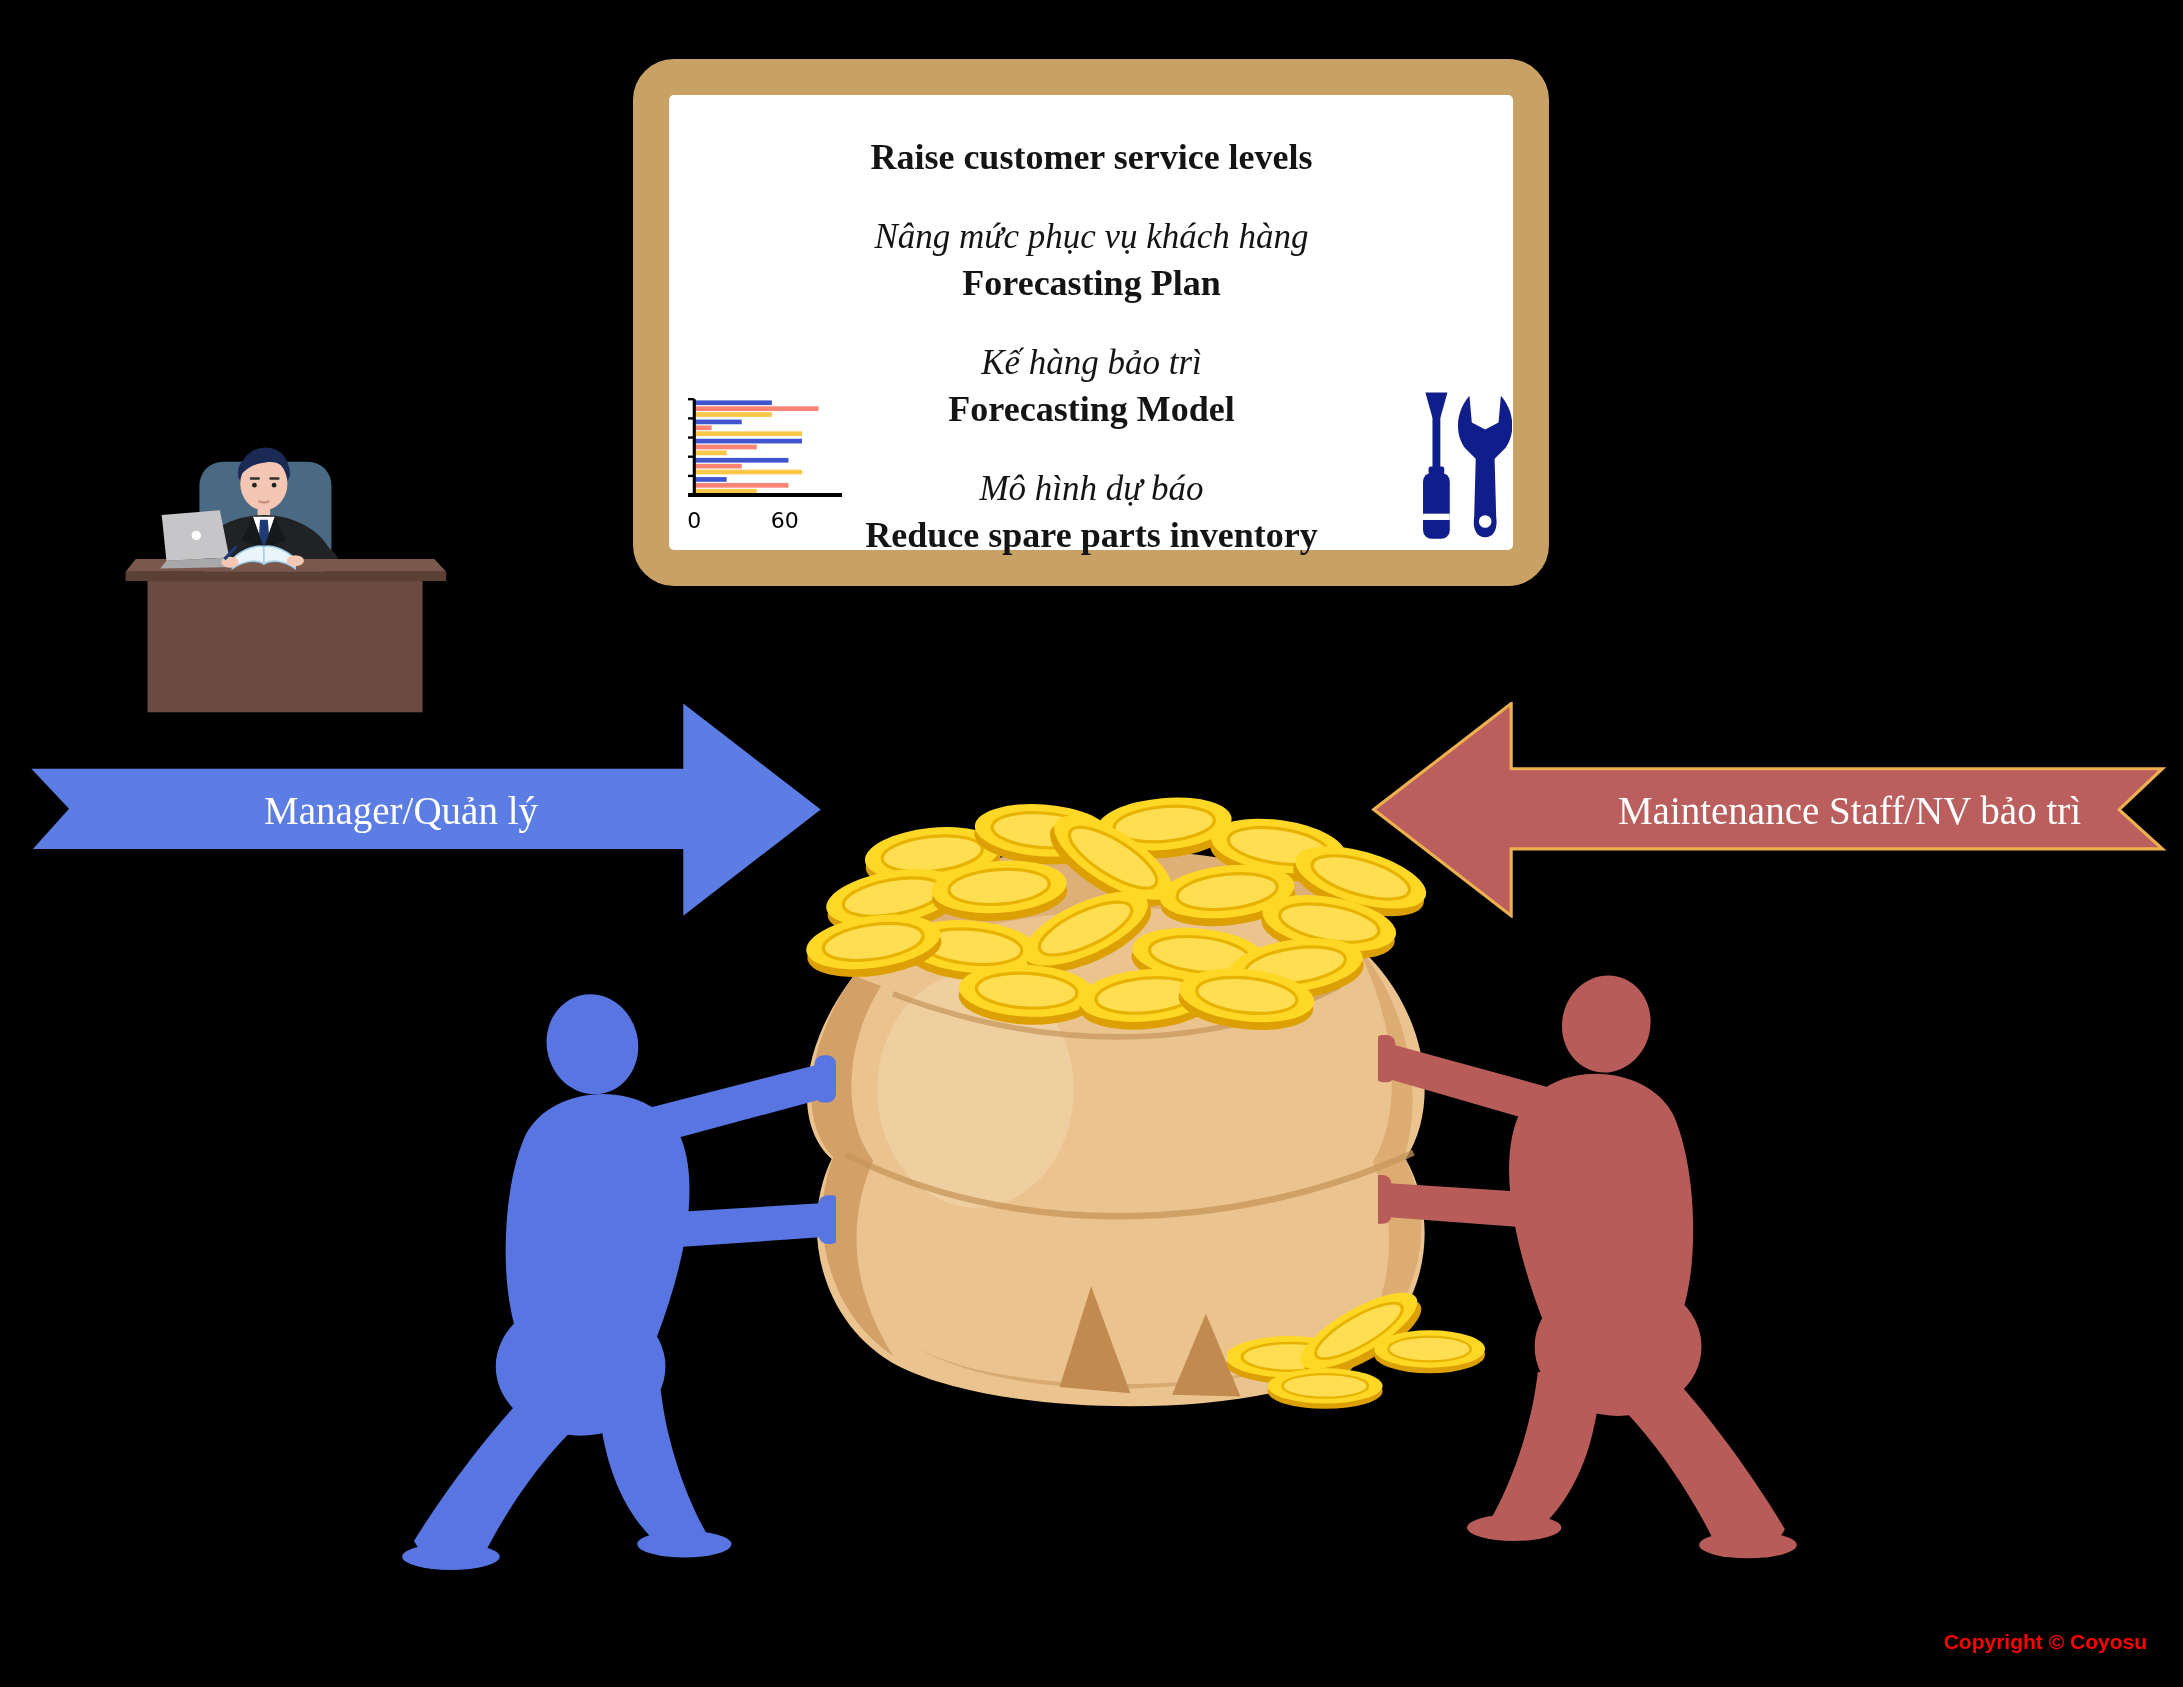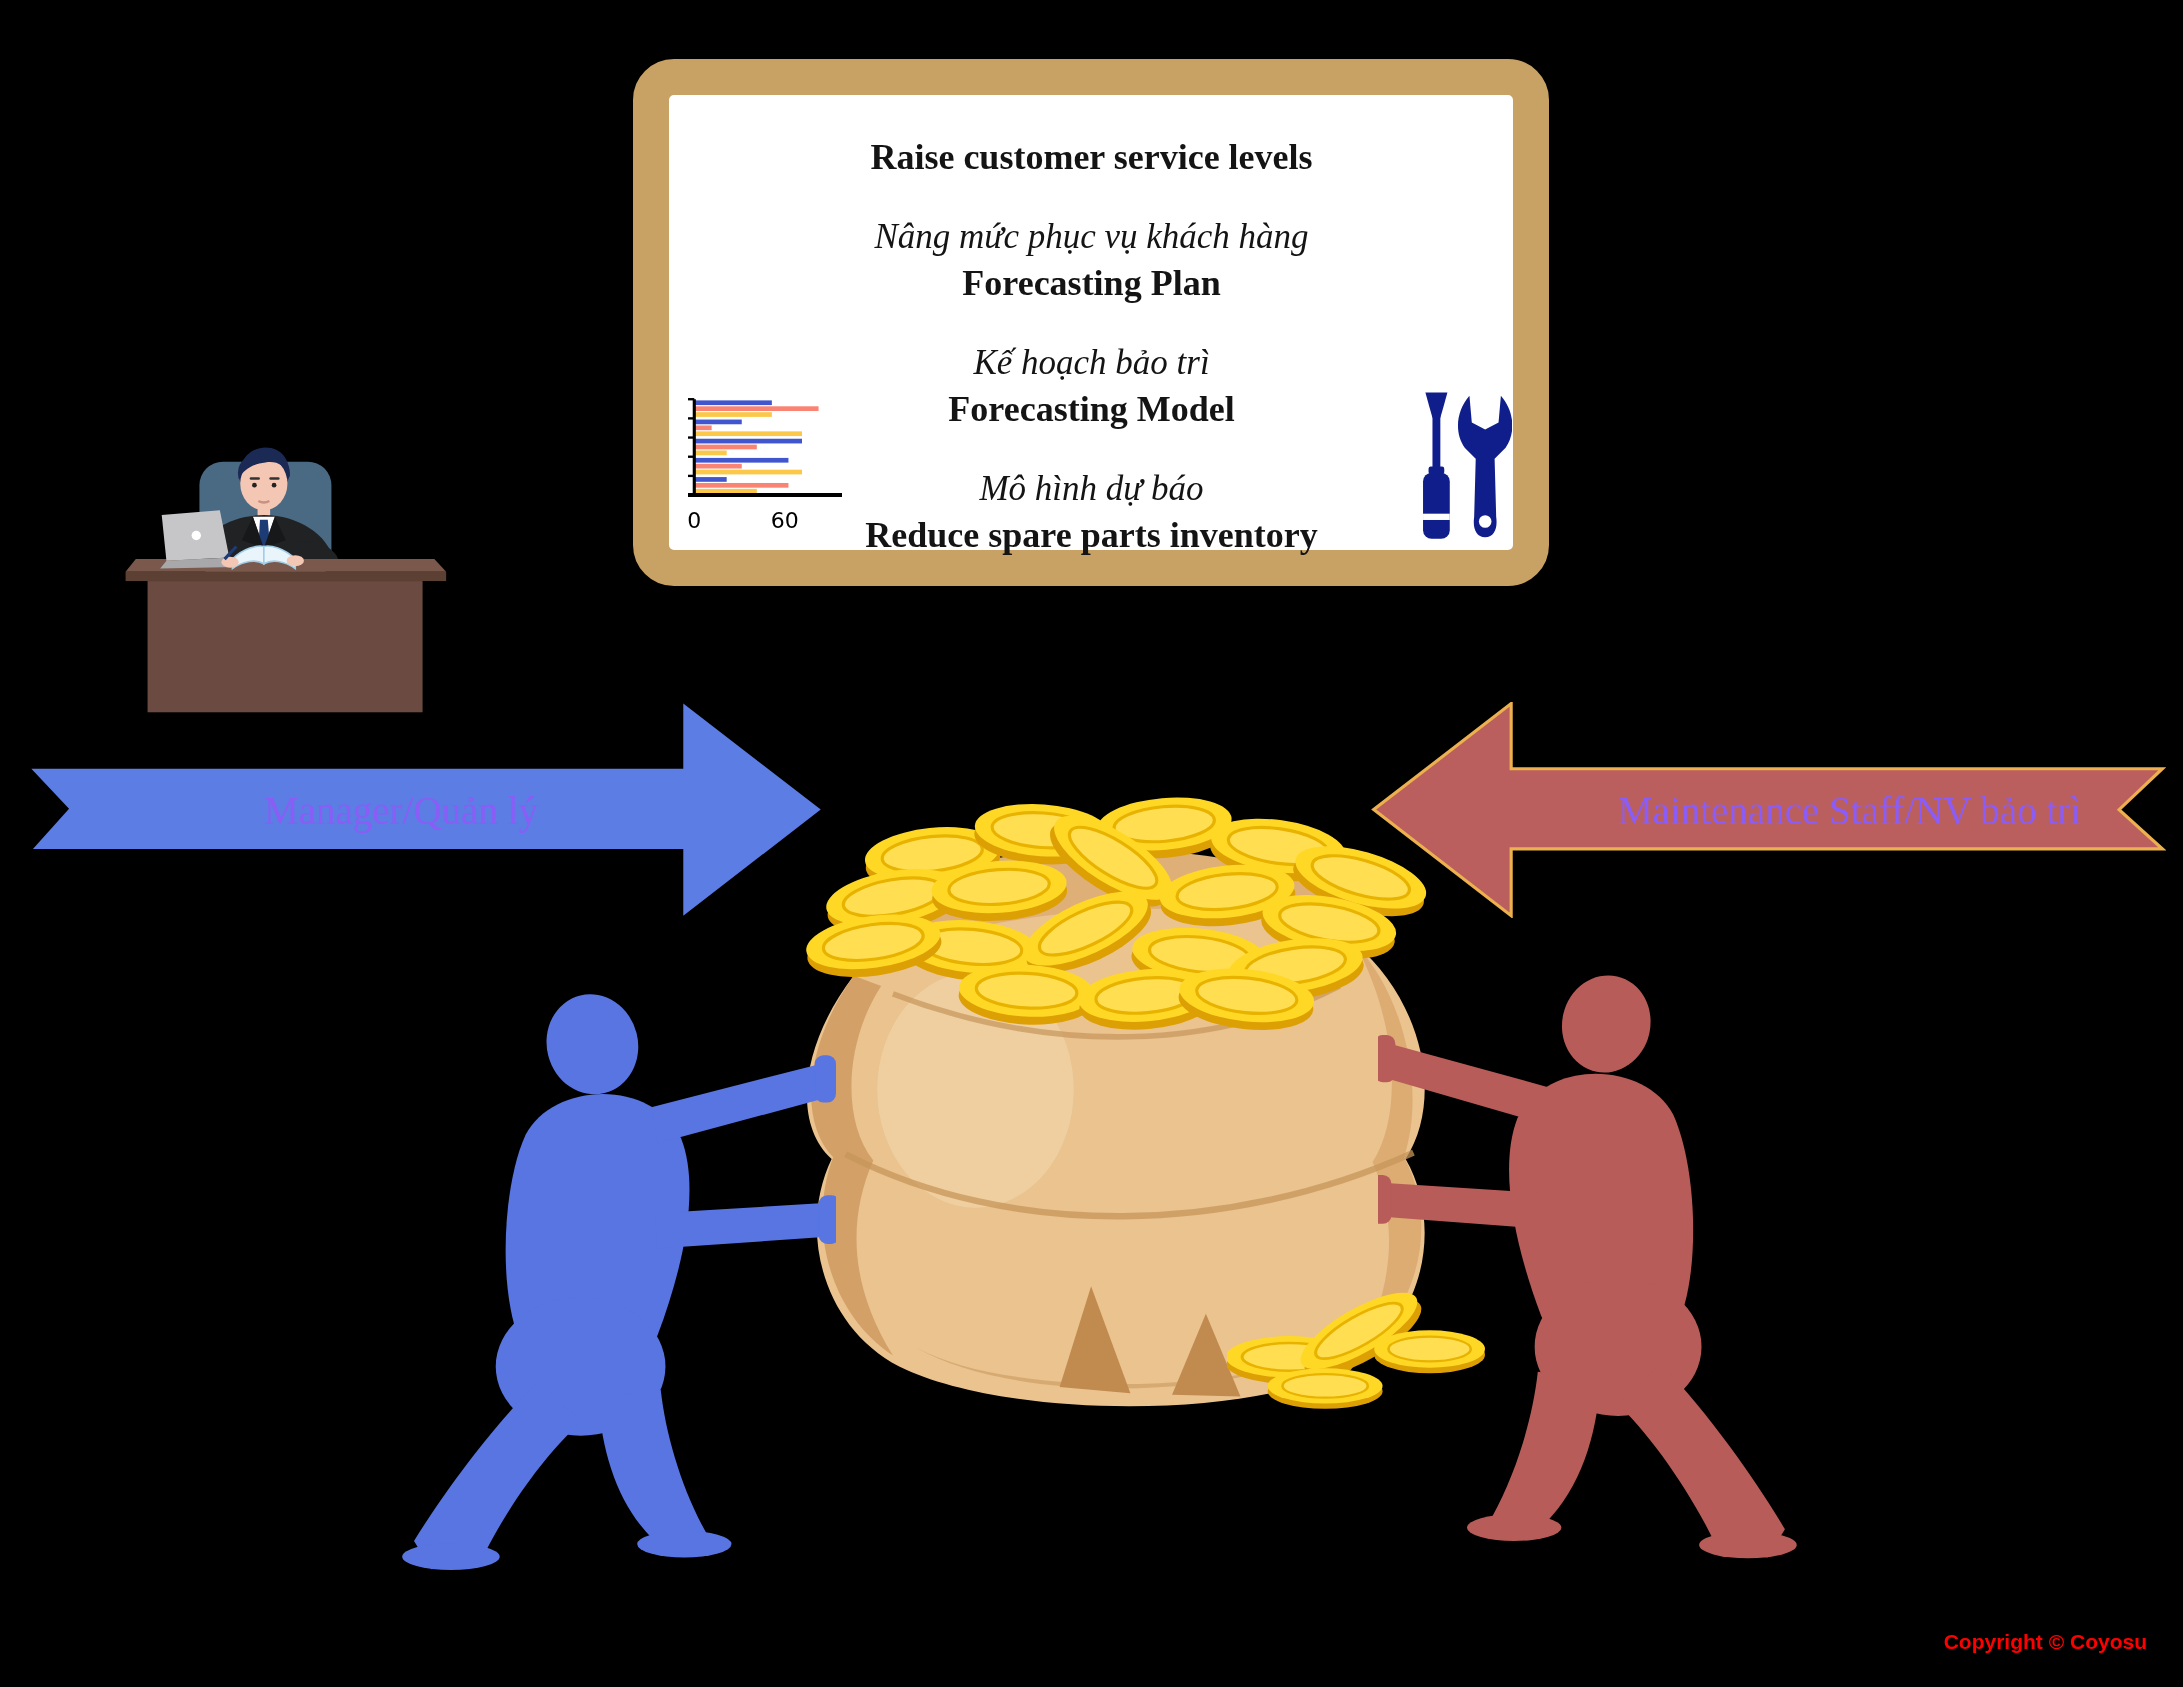--- a/index.html
+++ b/index.html
@@ -9,21 +9,21 @@
   .whiteboard{position:absolute;left:633px;top:59px;width:916px;height:527px;
       background:#FFFFFF;border:36px solid #C8A164;border-radius:41px;box-sizing:border-box;}
   .wb-text{position:absolute;left:669px;top:134px;width:845px;text-align:center;color:#141414;}
   .wb-line{line-height:46px;white-space:nowrap;}
   .wb-line.bold{font-weight:bold;font-size:36px;}
   .wb-line.italic{font-style:italic;font-size:35px;margin-top:34px;}
   .mini-chart{position:absolute;left:688px;top:396px;}
   .tools{position:absolute;left:1408px;top:391px;}
   
   .arrow-svg{position:absolute;top:702px;}
-  .arrow-label{position:absolute;top:783px;height:55px;color:#8b5cf6;font-size:39px;
+  .arrow-label{position:absolute;top:783px;height:55px;color:#ffffff;font-size:39px;
       display:flex;align-items:center;justify-content:center;white-space:nowrap;}
   
   .manager-ill{position:absolute;left:124px;top:433px;}
   .bag{position:absolute;left:775px;top:783px;}
   .ground-coins{position:absolute;left:1227px;top:1282px;}
   .pusher-left{position:absolute;left:392px;top:989px;}
   .pusher-right{position:absolute;left:1378px;top:961px;}
   
   .copyright{position:absolute;right:36px;top:1630px;color:#FF0000;font-size:21px;font-weight:bold;
       font-family:"Liberation Sans","DejaVu Sans",sans-serif;text-align:center;}
@@ -31,21 +31,21 @@
 </head>
 <body>
 
 <div id="canvas">
 
   <div class="whiteboard"></div>
   <div class="wb-text">
     <div class="wb-line bold">Raise customer service levels</div>
     <div class="wb-line italic">Nâng mức phục vụ khách hàng</div>
     <div class="wb-line bold">Forecasting Plan</div>
-    <div class="wb-line italic">Kế hoạch bảo trì</div>
+    <div class="wb-line italic">Kế hàng bảo trì</div>
     <div class="wb-line bold">Forecasting Model</div>
     <div class="wb-line italic">Mô hình dự báo</div>
     <div class="wb-line bold">Reduce spare parts inventory</div>
   </div>
 
   <svg id="mini-chart" class="mini-chart" width="165" height="140" viewBox="0 0 210 178">
       <line x1="0" y1="4" x2="8" y2="4" stroke="#000000" stroke-width="3"></line>
       <rect x="9" y="5.5" width="97.75" height="6" fill="#4156CE"></rect>
       <rect x="9" y="13" width="157.16666666666669" height="6" fill="#FA8474"></rect>
       <rect x="9" y="20.5" width="97.75" height="6" fill="#FCC849"></rect>

